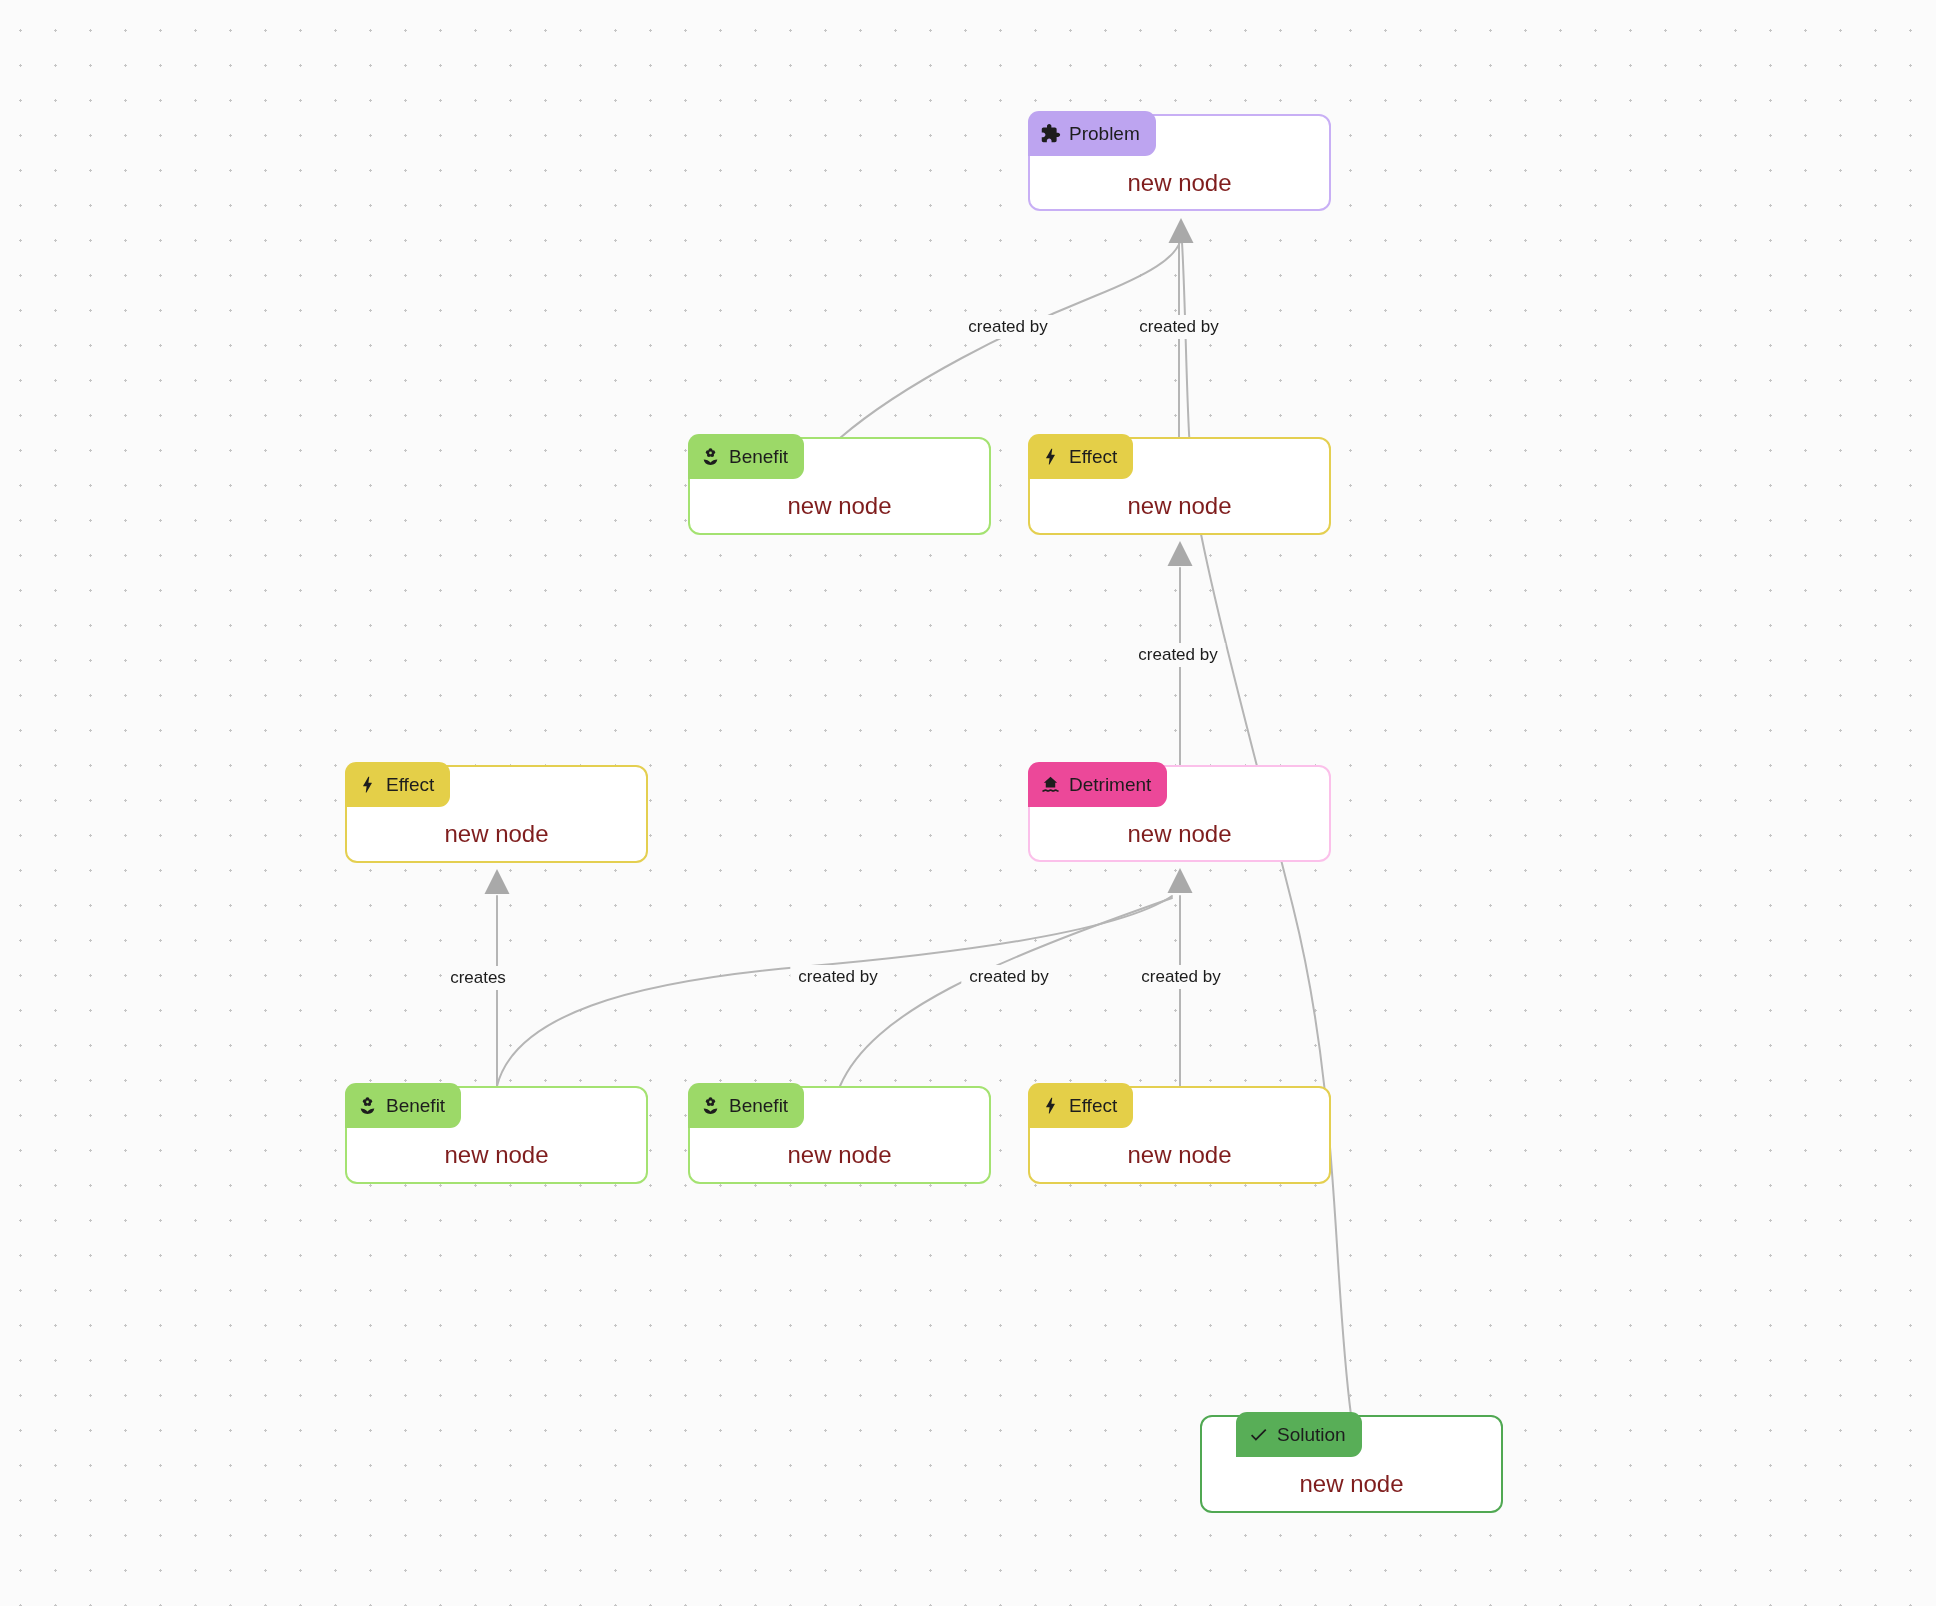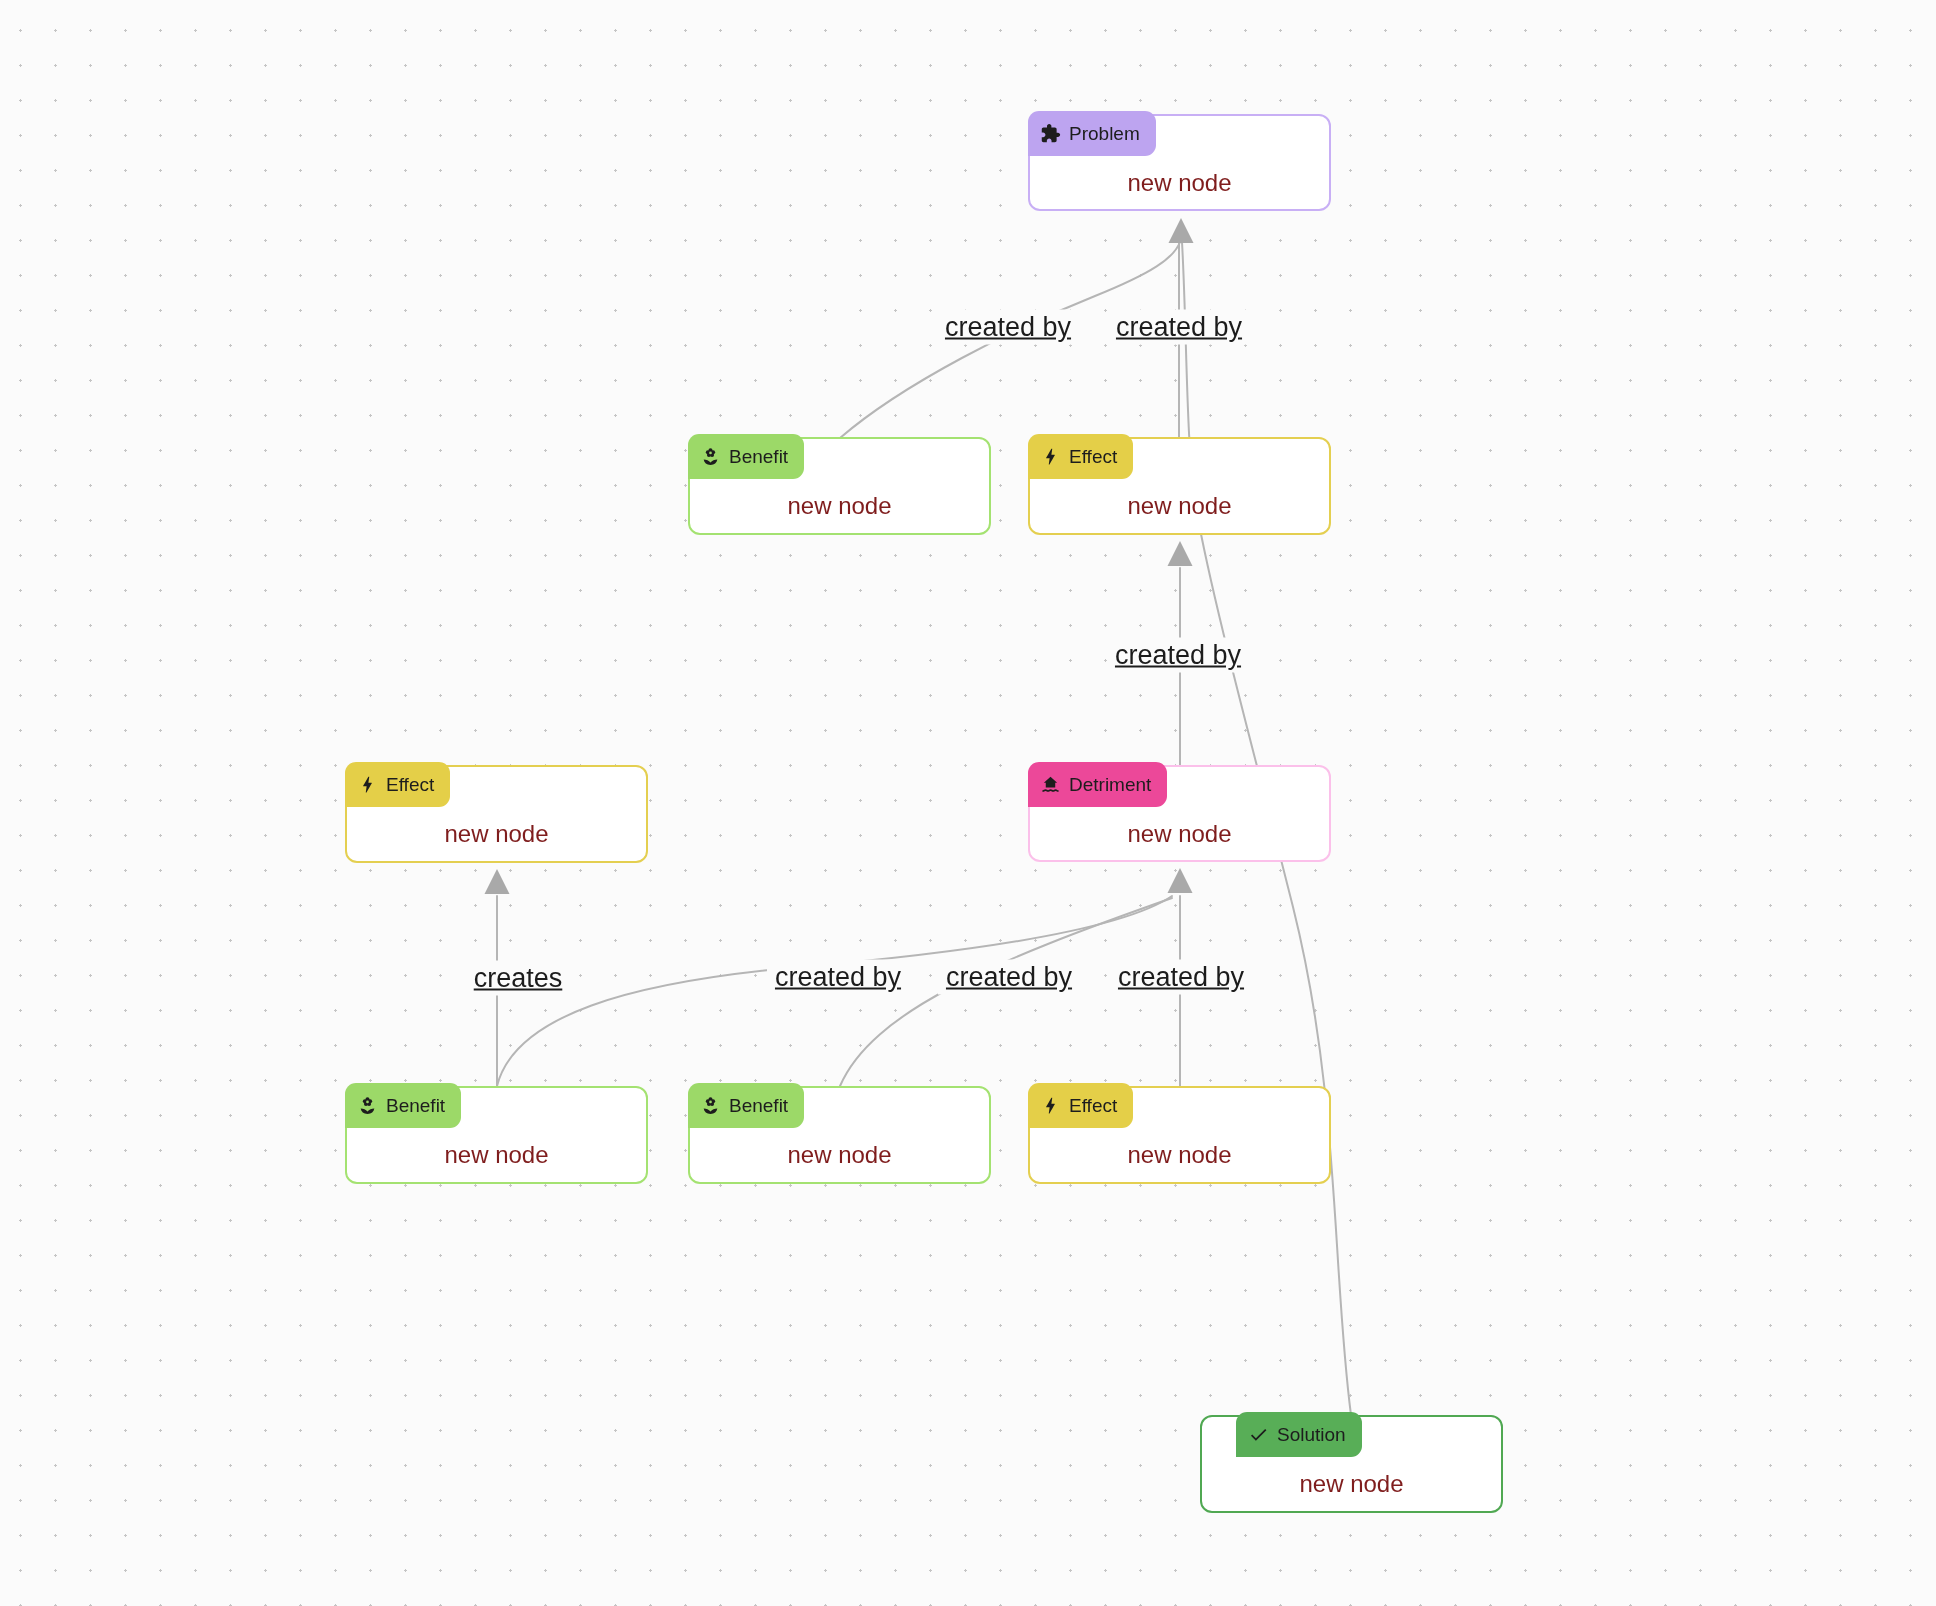--- a/index.html
+++ b/index.html
@@ -74,24 +74,23 @@
     font-size: 24px;
     color: #7f1d1d;
     white-space: nowrap;
   }
   .edge-label {
     position: absolute;
     z-index: 3;
     transform: translate(-50%, -50%);
     background: #fbfbfb;
     padding: 2px 8px;
-    font-size: 27px;
+    font-size: 17px;
     color: #1c1c1c;
     white-space: nowrap;
-    text-decoration: underline;
   }
 </style>
 </head>
 <body>
 
 <div class="canvas">
   <svg class="edges-layer" id="edges-svg" width="1936" height="1606">
       <path d="M 840 438 C 905 382 1015 328 1095 296 C 1152 273 1174 258 1180 242" class="edge" stroke="#b5b5b5"></path>
       <path d="M 1179 438 L 1179 242" class="edge" stroke="#b5b5b5"></path>
       <path d="M 1351 1415 C 1332 1270 1340 1095 1293 907 C 1257 763 1214 608 1196 508 C 1186 452 1187 330 1182 242" class="edge" stroke="#b5b5b5"></path>
@@ -222,18 +221,18 @@
           </span>
           <span>Solution</span>
         </div>
         <div class="body-text">new node</div>
       </div>
     </div>
   <div id="labels-layer">
       <div class="edge-label" style="left: 1008px; top: 327px;">created by</div>
       <div class="edge-label" style="left: 1179px; top: 327px;">created by</div>
       <div class="edge-label" style="left: 1178px; top: 655px;">created by</div>
-      <div class="edge-label" style="left: 518px; top: 978px; text-align: center;">creates</div>
+      <div class="edge-label" style="left: 478px; top: 978px; text-align: center;">creates</div>
       <div class="edge-label" style="left: 838px; top: 977px;">created by</div>
       <div class="edge-label" style="left: 1009px; top: 977px;">created by</div>
       <div class="edge-label" style="left: 1181px; top: 977px;">created by</div>
     </div>
 </div>
 
 </body></html>

